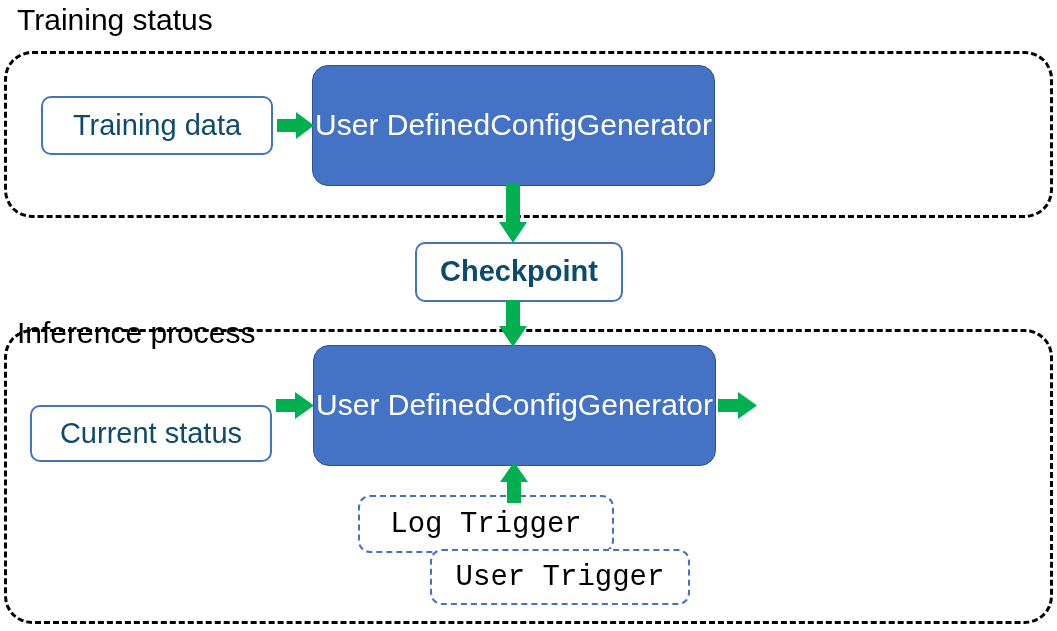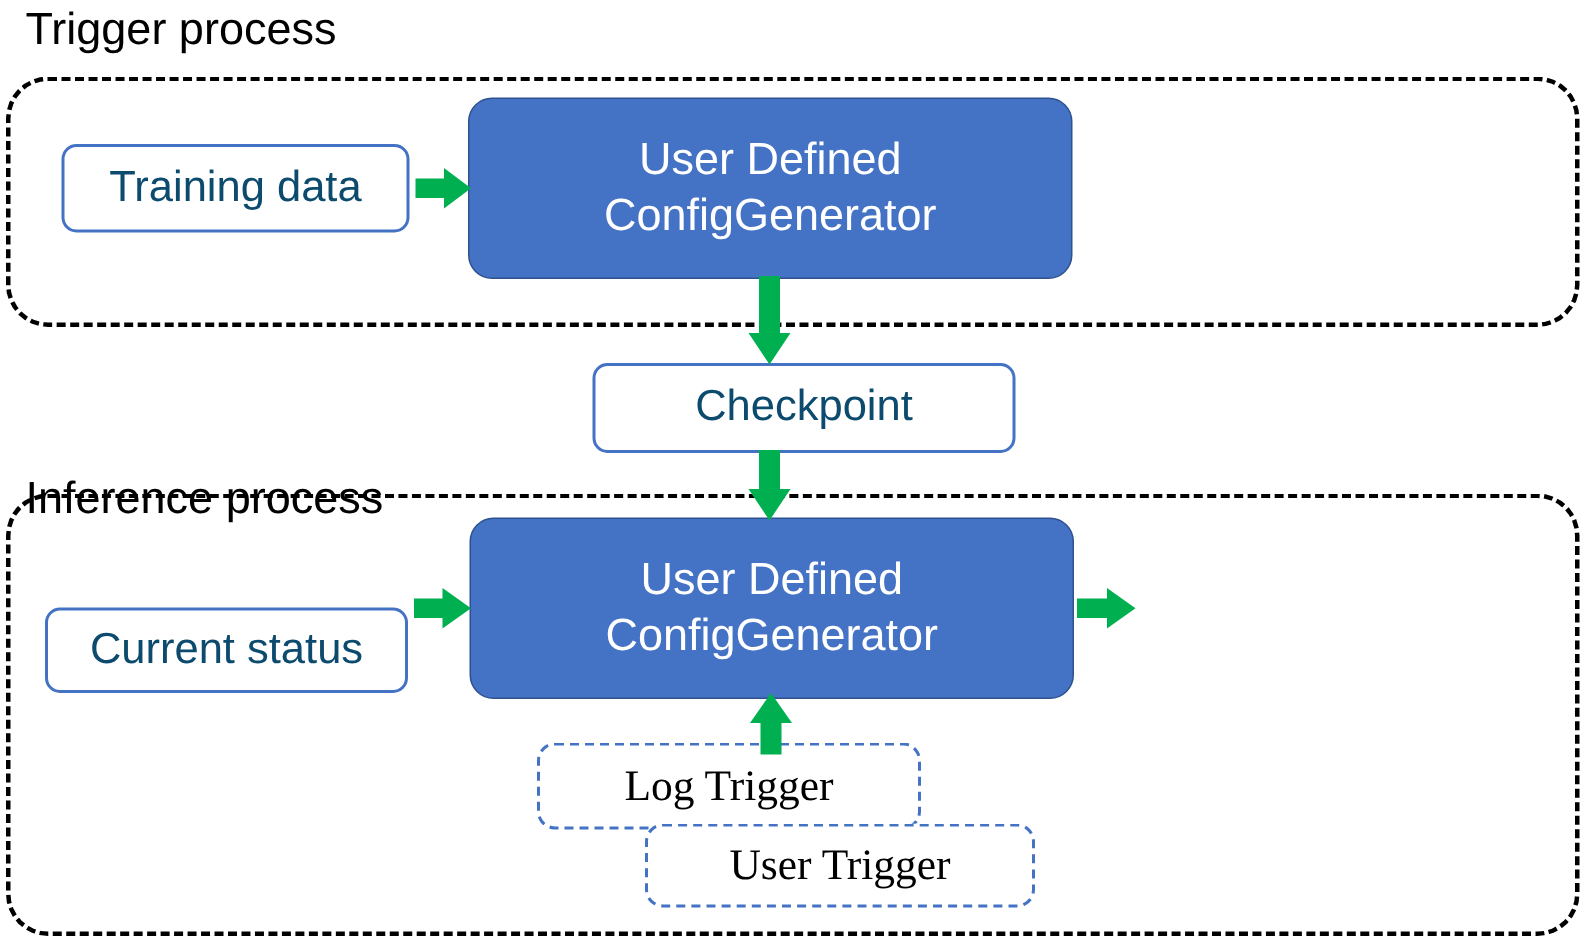--- a/index.html
+++ b/index.html
@@ -49,48 +49,48 @@
     background: #ffffff;
     border: 2px solid #4472C4;
     border-radius: 10px;
     color: #0c4a6e;
     font-size: 29px;
     line-height: 1.1;
     white-space: nowrap;
     font-family: "Liberation Sans", "DejaVu Sans", sans-serif;
   }
   #node-training-data { left: 41px;  top: 96px;  width: 232px; height: 59px; }
-  #node-checkpoint    { left: 395px; top: 242px; width: 282px; height: 60px; }
+  #node-checkpoint    { left: 415px; top: 242px; width: 208px; height: 60px; font-weight: bold; }
   #node-current-status{ left: 30px;  top: 376px; width: 242px; height: 57px; margin-top: 29px; }
   #node-output-config { left: 758px; top: 374px; width: 247px; height: 61px; }
 
   
   .trigger {
     position: absolute;
     box-sizing: border-box;
     display: flex;
     align-items: center;
     justify-content: center;
     background: #ffffff;
     border: 2px dashed #4472C4;
     border-radius: 12px;
     color: #000000;
     font-size: 29px;
     white-space: nowrap;
-    font-family: Liberation Serif, serif;
+    font-family: Liberation Mono, monospace;
   }
   #node-log-trigger   { left: 358px; top: 495px; width: 256px; height: 58px; z-index: 3; }
   #node-clock-trigger { left: 430px; top: 549px; width: 260px; height: 56px; z-index: 4; }
 
   
   .node-blue {
     position: absolute;
     box-sizing: border-box;
     display: flex;
-    flex-direction: column;
+    flex-direction: row;
     align-items: center;
     justify-content: center;
     background: #4472C4;
     border: 1px solid #2F528F;
     border-radius: 16px;
     color: #ffffff;
     font-size: 30px;
     line-height: 1.22;
     white-space: nowrap;
     z-index: 5;
@@ -107,21 +107,21 @@
     width: 1057px; height: 631px;
     pointer-events: none;
     z-index: 6;
   }
 </style>
 </head>
 <body>
 
 <div id="canvas">
 
-  <div class="section-title" id="title-training">Trigger process</div>
+  <div class="section-title" id="title-training">Training status</div>
 
   <div class="section-title" id="title-inference">Inference process</div>
 
   <div class="process-box" id="box-training"></div>
 
   <div class="process-box" id="box-inference"></div>
 
   <div class="node" id="node-training-data">Training data</div>
 
   <div class="node-blue" id="node-generator-training">

